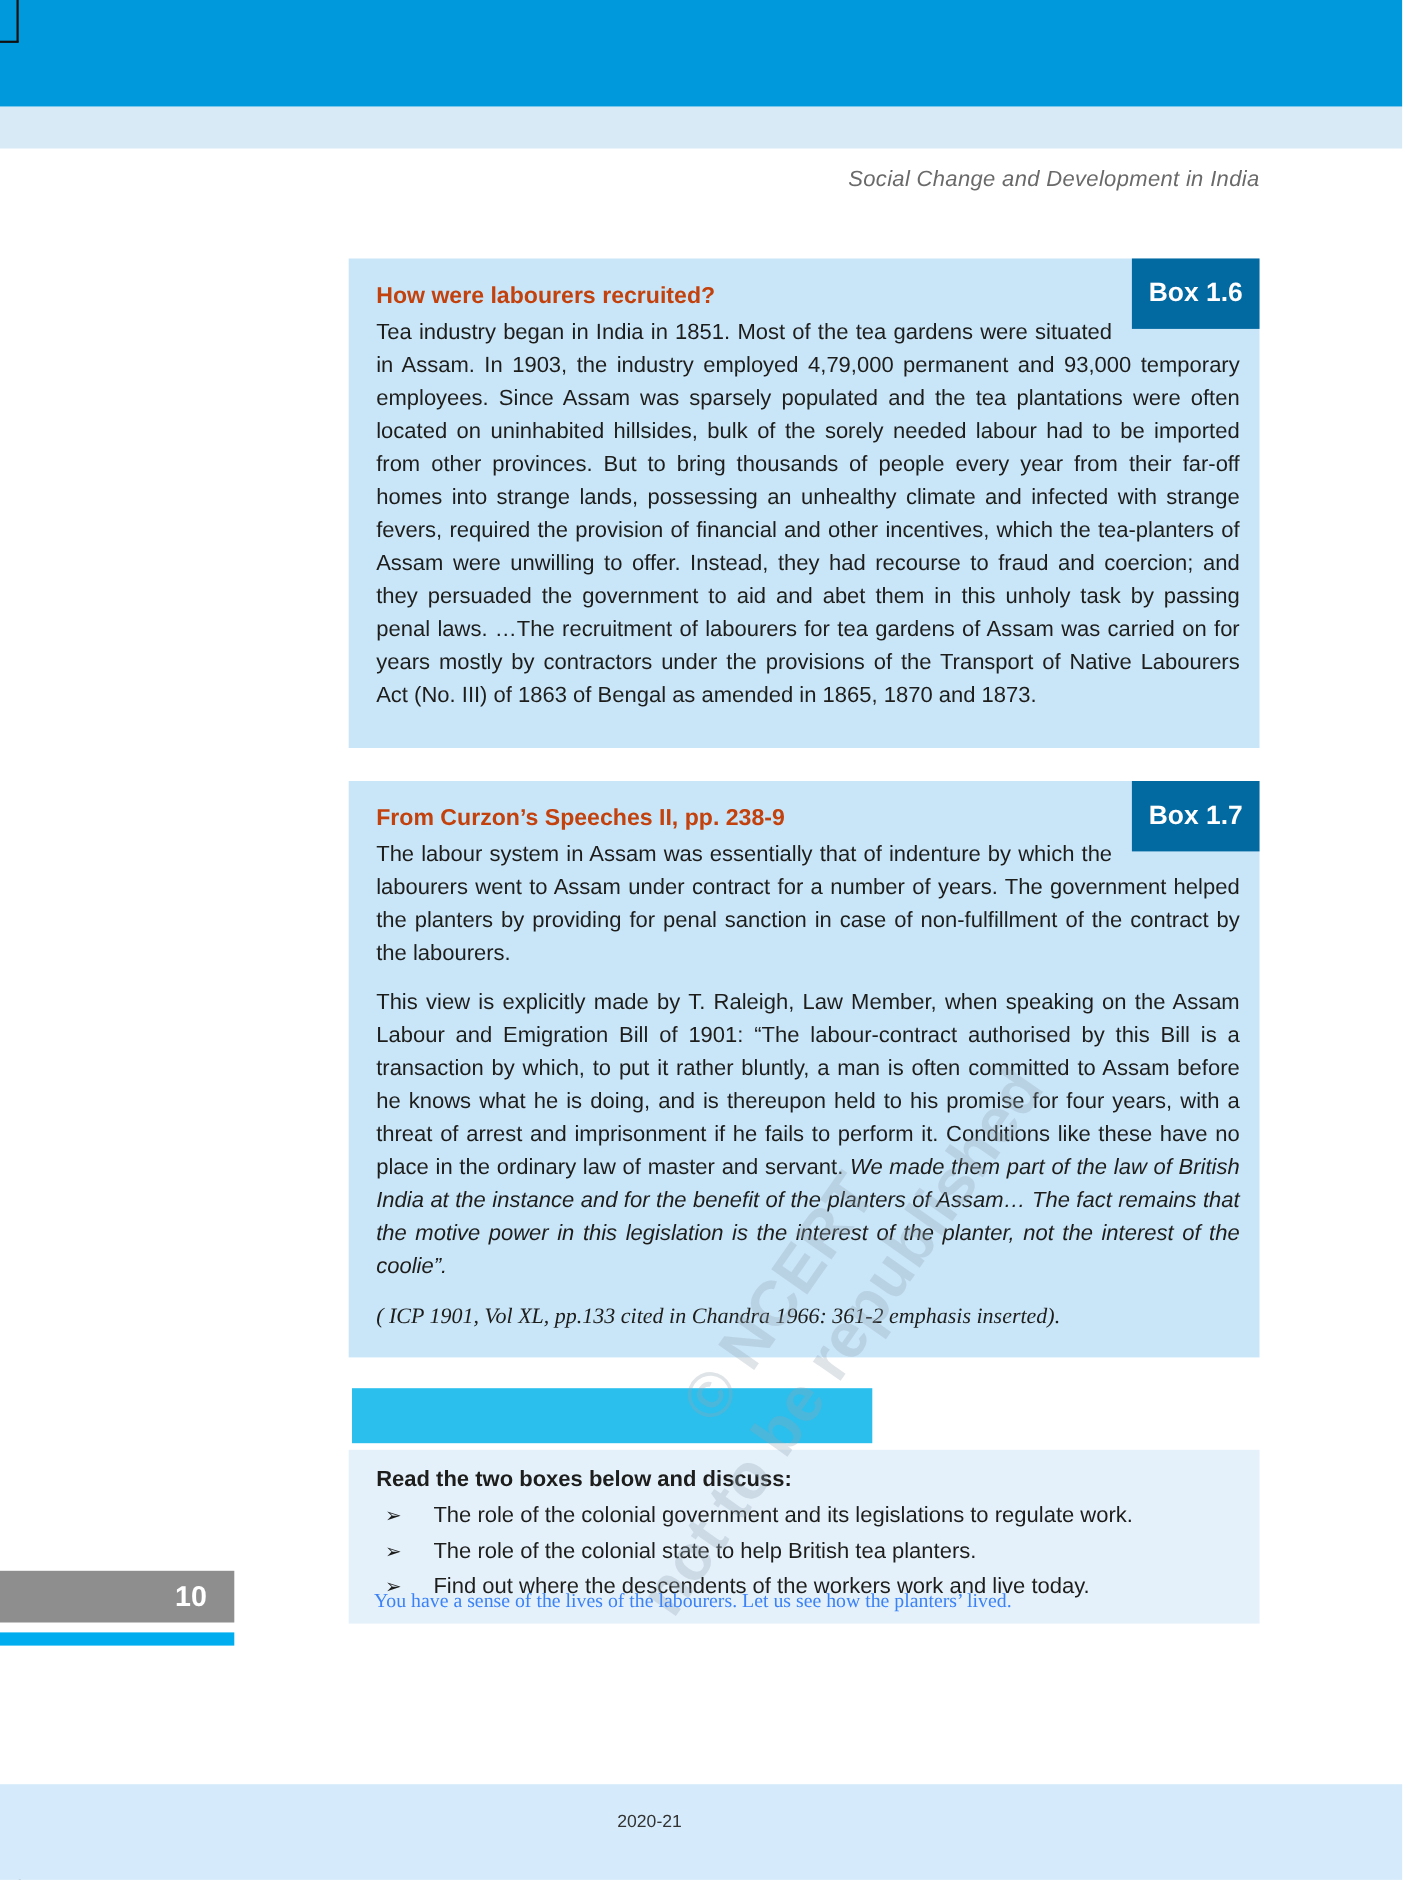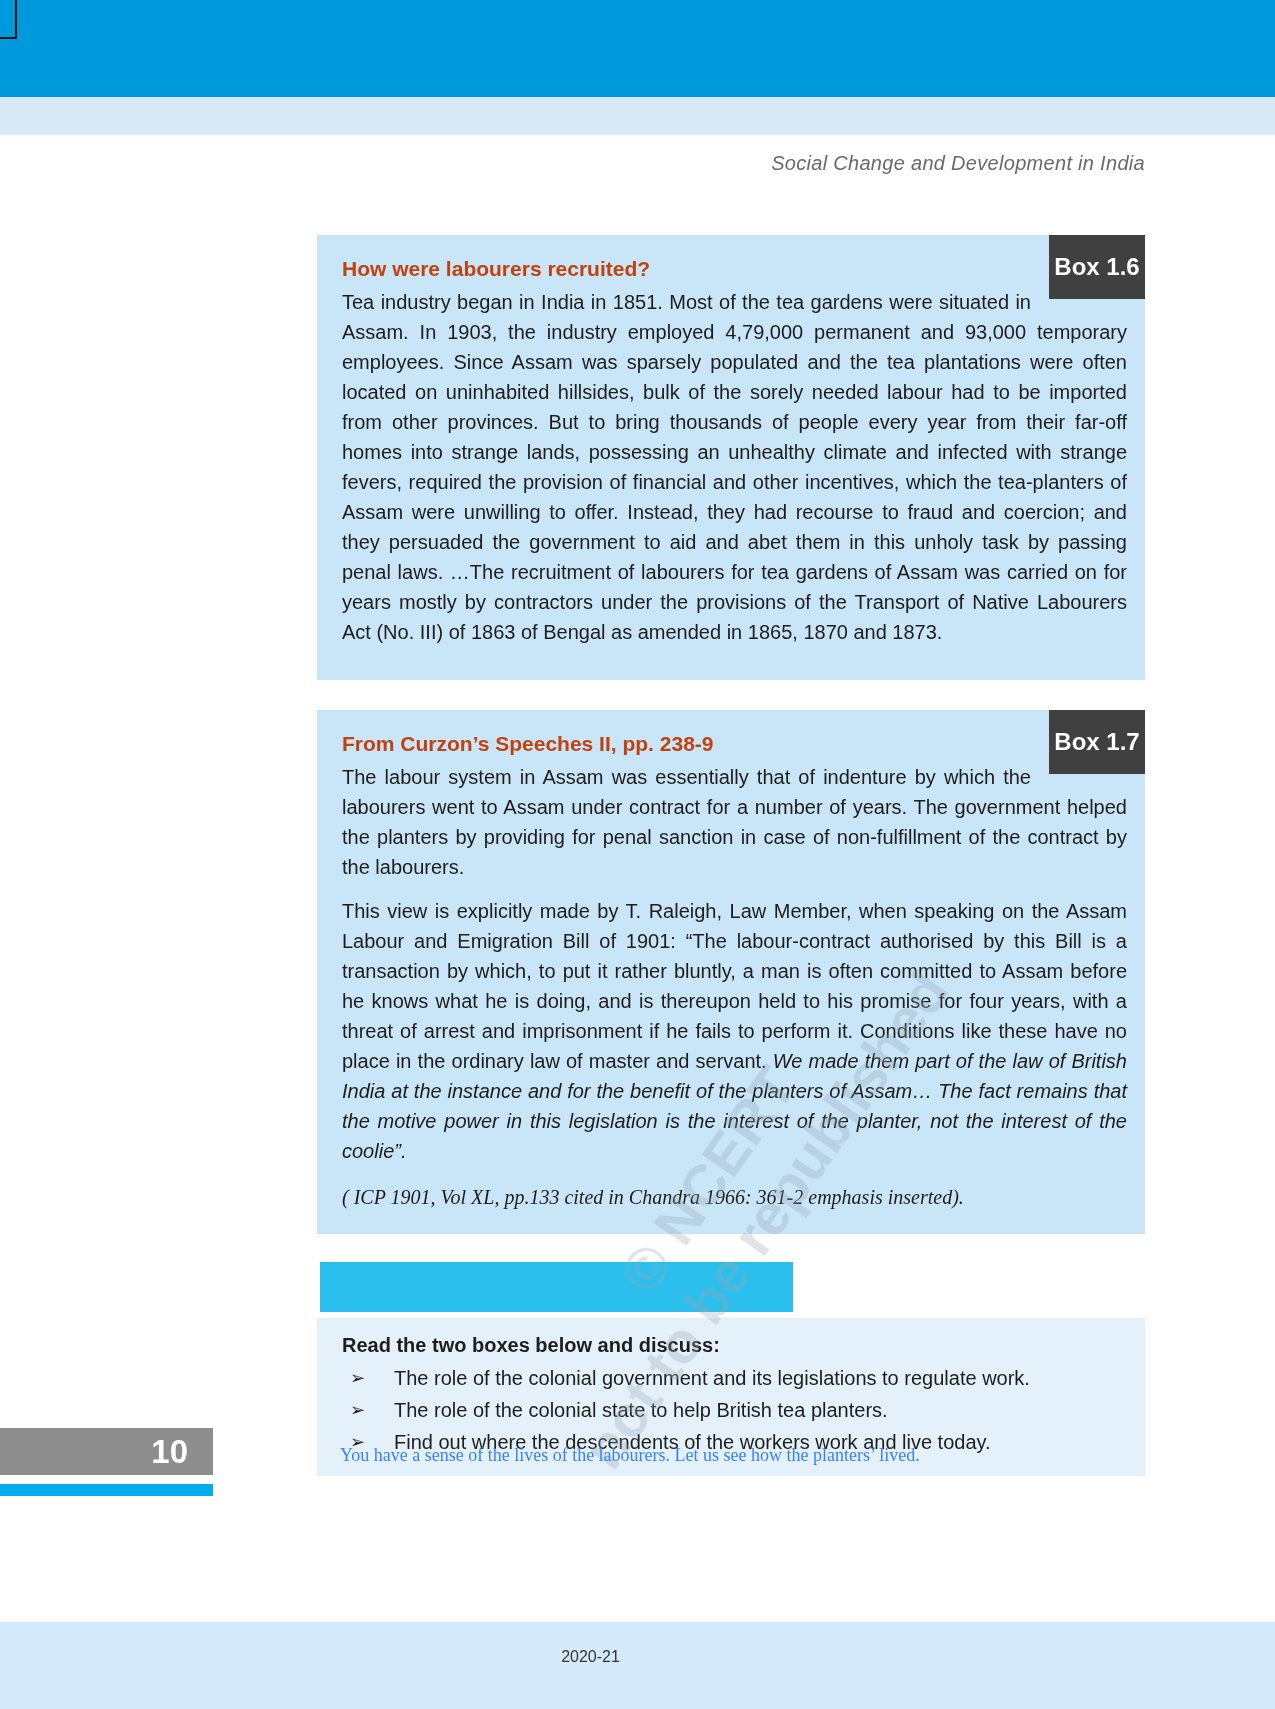--- a/index.html
+++ b/index.html
@@ -30,23 +30,23 @@
   
   .qbox{
     position:relative;background:#c9e5f8;
     padding:22px 18px 22px 25px;
     box-sizing:border-box;width:828px;
   }
   .qbox-16{min-height:445px;margin-bottom:30px;}
   .qbox-17{min-height:440px;}
   .box-tag{
     float:right;
-    width:96px;height:64px;
+    width:116px;height:64px;
     margin:-22px -18px 8px 18px;
-    background:#404040;color:#ffffff;
+    background:#0369a1;color:#ffffff;
     font-size:24px;font-weight:bold;
     display:flex;align-items:center;justify-content:center;
   }
   .qbox h3{
     margin:0 0 6px 0;font-size:21px;font-weight:bold;color:#c2410c;
   }
   .qbox p{
     margin:0;font-size:20px;line-height:30px;text-align:justify;
   }
   .qbox p + p{margin-top:14px;}
@@ -78,21 +78,21 @@
     padding:16px 25px 22px 25px;box-sizing:border-box;width:828px;
     font-size:20px;
   }
   .exercise-intro{margin:0 0 10px 0;font-weight:bold;}
   .bullet-row{display:flex;margin-top:9px;}
   .bullet-row .marker{width:22px;flex:0 0 22px;margin-left:8px;margin-right:22px;color:#1d1d1b;font-size:18px;}
   
   .pagenum-bar{
     position:absolute;left:0;top:1428px;width:213px;height:47px;
     background:#8e8e8e;color:#ffffff;
-    font-size:33px;font-weight:bold;
+    font-size:26px;font-weight:bold;
     display:flex;align-items:center;justify-content:flex-end;
     padding-right:25px;box-sizing:border-box;
   }
   .pagenum-accent{position:absolute;left:0;top:1484px;width:213px;height:12px;background:#00aeef;}
   
   .closing{
     position:absolute;left:340px;top:1445px;width:740px;
     font-family:"Liberation Serif", serif;font-size:18px;color:#3b82f6;
   }
   

